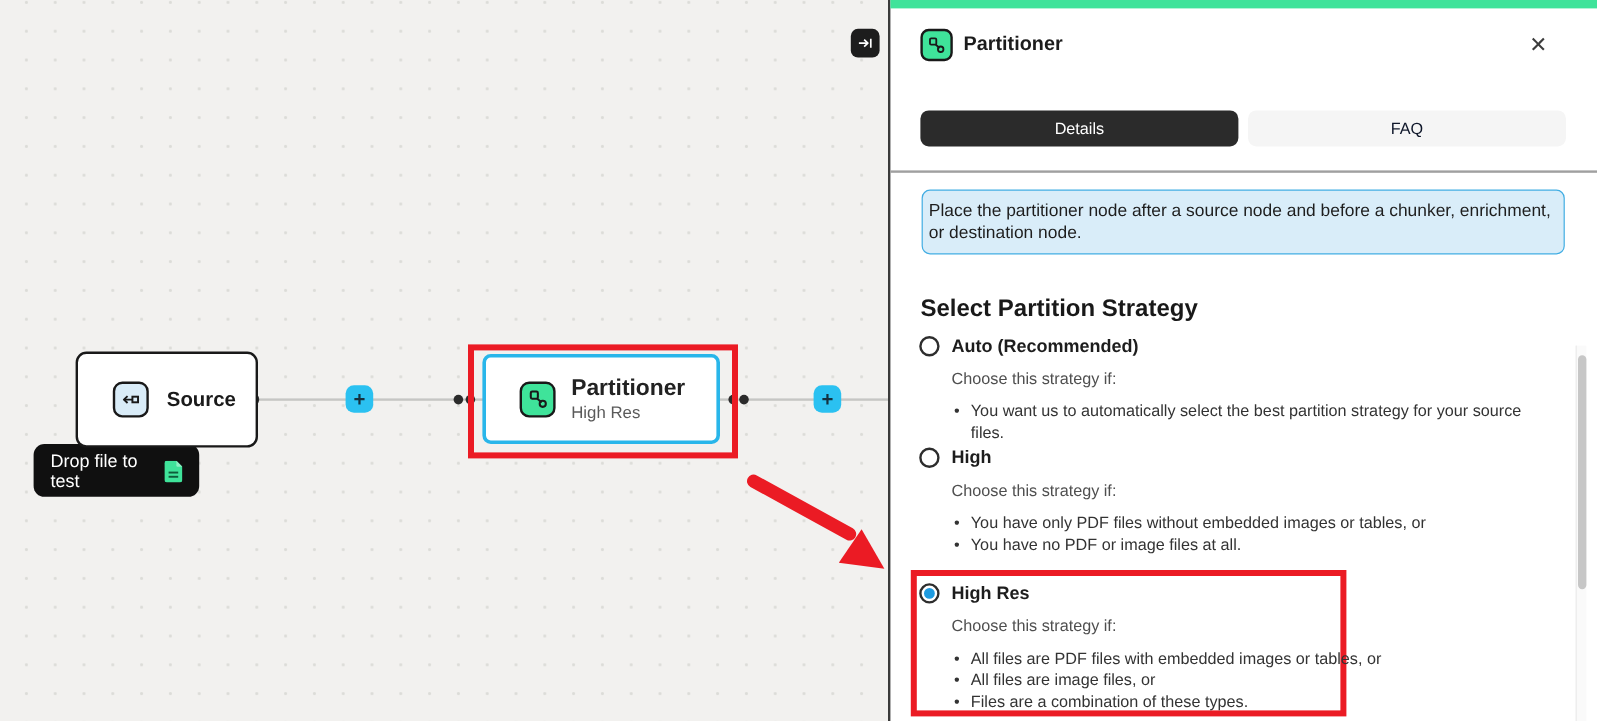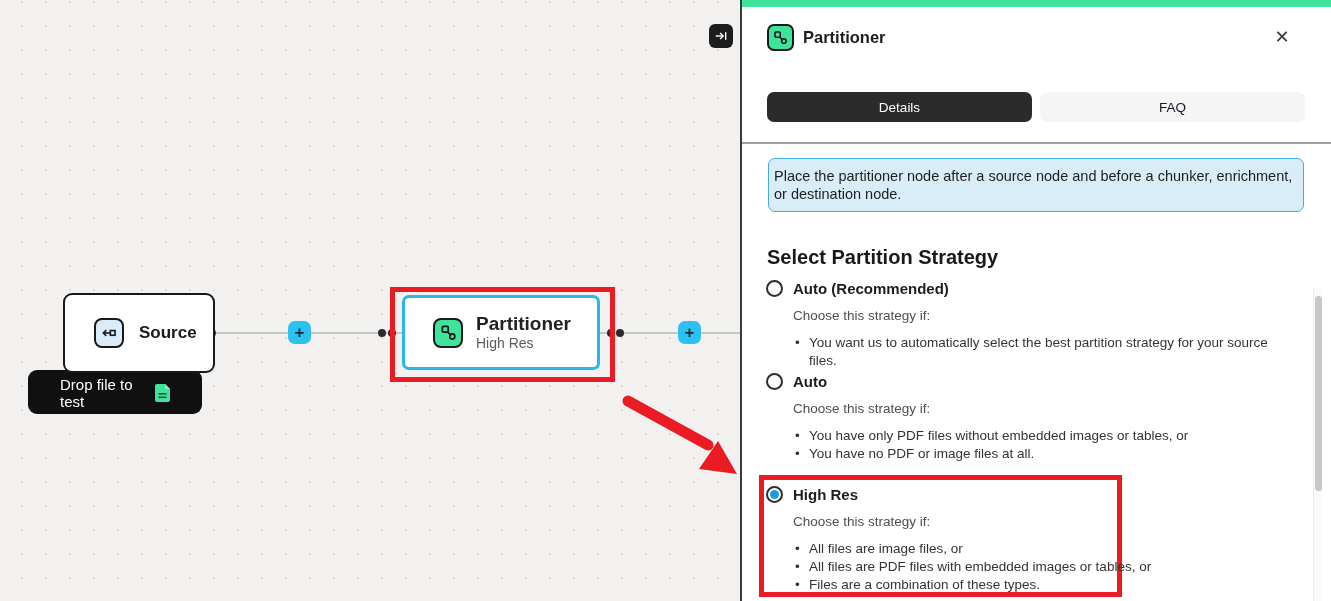--- a/index.html
+++ b/index.html
@@ -10,23 +10,23 @@
   .canvas { position:absolute; left:0; top:0; width:740px; height:601px;
     background-color:#f2f1ef;
     background-image:radial-gradient(#dcdcd8 1.1px, transparent 1.3px);
     background-size:24px 24px; background-position:10px 14px; }
   .edge-line { position:absolute; left:210px; top:332px; width:530px; height:2px; background:#c6c6c4; }
   .edge-dot { position:absolute; background:#2b2b2b; border-radius:50%; }
   .plus-btn { position:absolute; top:321px; width:23px; height:23px; border:none; border-radius:7px;
     background:#2bc1f1; color:#14303f; font-size:17px; font-weight:bold; line-height:21px;
     text-align:center; cursor:pointer; padding:0; }
 
-  .source-footer { position:absolute; left:28px; top:370px; width:174px; height:44px;
+  .source-footer { position:absolute; left:28px; top:370px; width:138px; height:44px;
     background:#101010; border-radius:9px; display:flex; align-items:center; gap:8px;
-    padding:0 32px; padding-top:2px; }
+    padding:0 14px; padding-top:2px; }
   .source-footer span { color:#fff; font-size:15px; font-weight:500; }
   .source-node { position:absolute; left:28px; top:293px; width:152px; height:80px; background:#fff;
     border:2px solid #191919; border-radius:9px; display:flex; align-items:center; gap:15px; padding:0 0 0 29px;margin-left:35px; }
   .node-icon { width:30px; height:30px; border:2px solid #191919; border-radius:8px;
     display:flex; align-items:center; justify-content:center; flex:0 0 auto; }
   .source-node .node-icon { background:#d9ecf8; }
   .source-node .node-title { font-size:17px; font-weight:bold; color:#1a1a1a; }
 
   .part-node { position:absolute; left:402px; top:295px; width:198px; height:75px; background:#fff;
     border:3px solid #29b6ea; border-radius:7px; display:flex; align-items:center; gap:13px; padding:0 0 0 28px; }
@@ -181,40 +181,40 @@
       </div>
       <div class="opt-intro">Choose this strategy if:</div>
       <ul class="opt-bullets">
         <li>You want us to automatically select the best partition strategy for your source files.</li>
       </ul>
     </div>
 
     <div class="opt-group" style="top:229px;">
       <div class="opt-row">
         <span class="radio"></span>
-        <span class="opt-label">Auto</span>
+        <span class="opt-label">High</span>
       </div>
       <div class="opt-intro">Choose this strategy if:</div>
       <ul class="opt-bullets">
         <li>You have only PDF files without embedded images or tables, or</li>
         <li>You have no PDF or image files at all.</li>
       </ul>
     </div>
 
     <div class="annot annot-high"></div>
 
     <div class="opt-group" style="top:342px;">
       <div class="opt-row">
         <span class="radio selected"></span>
         <span class="opt-label">High Res</span>
       </div>
       <div class="opt-intro">Choose this strategy if:</div>
       <ul class="opt-bullets">
+        <li>All files are PDF files with embedded images or tables, or</li>
         <li>All files are image files, or</li>
-        <li>All files are PDF files with embedded images or tables, or</li>
         <li>Files are a combination of these types.</li>
       </ul>
     </div>
 
     <div class="scrollbar">
       <div class="scroll-thumb"></div>
     </div>
   </div>
 </aside>
 

